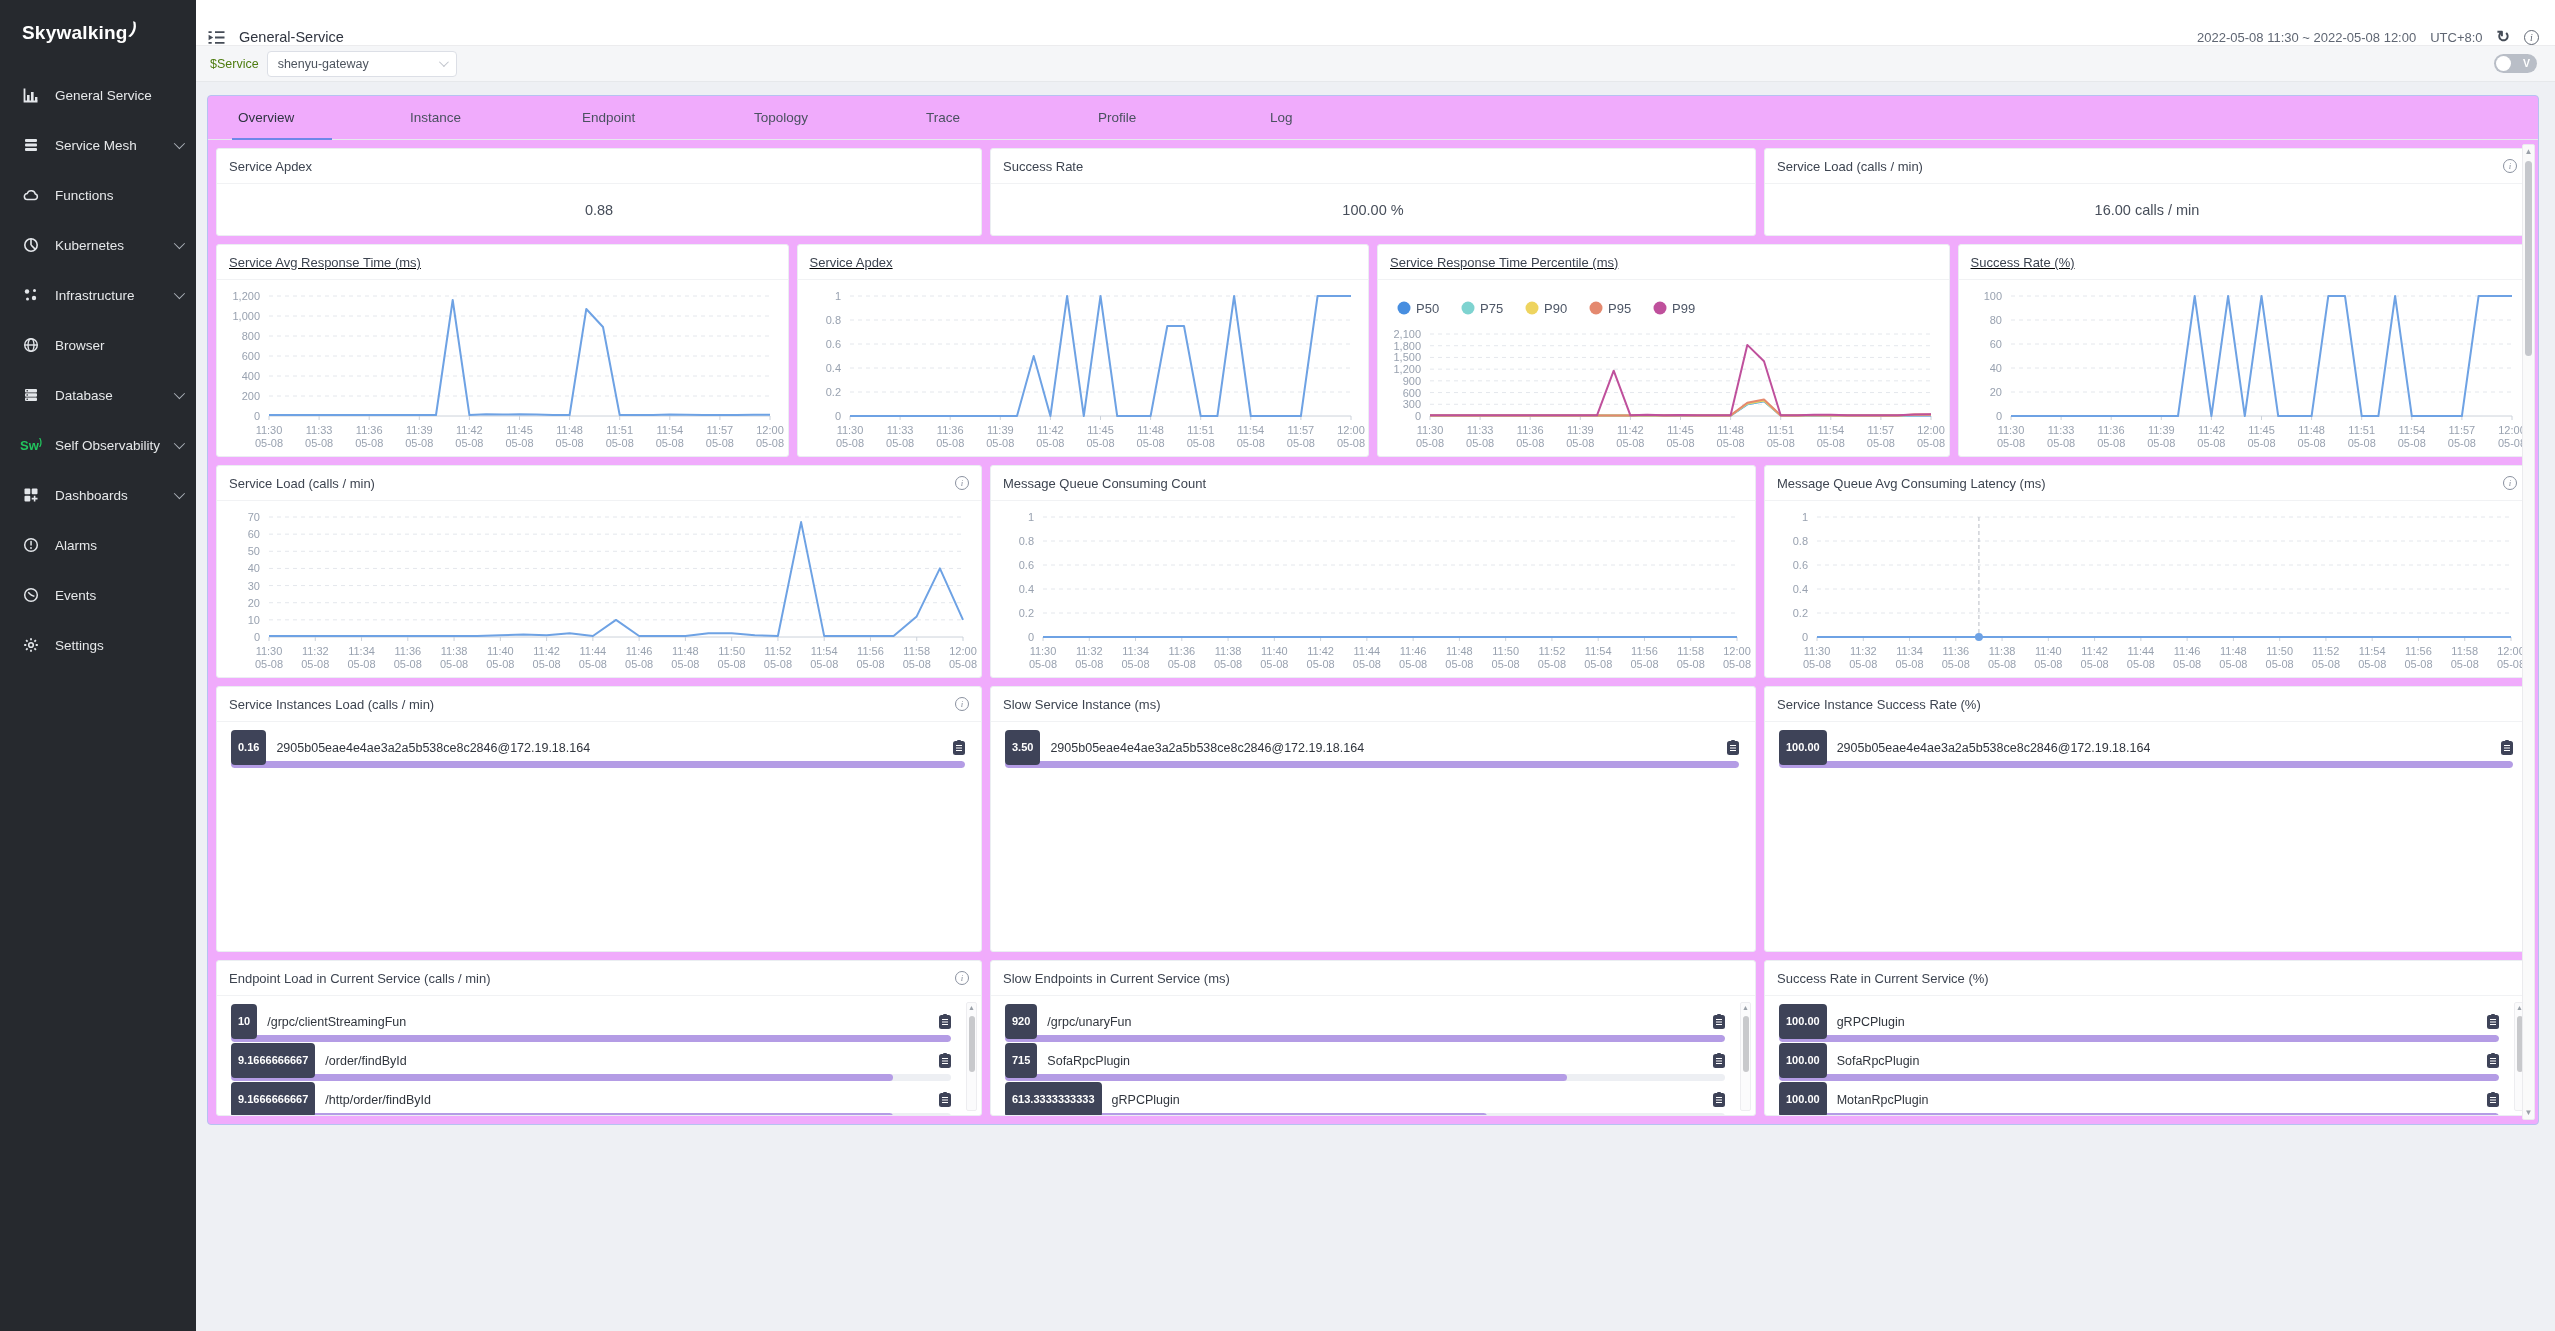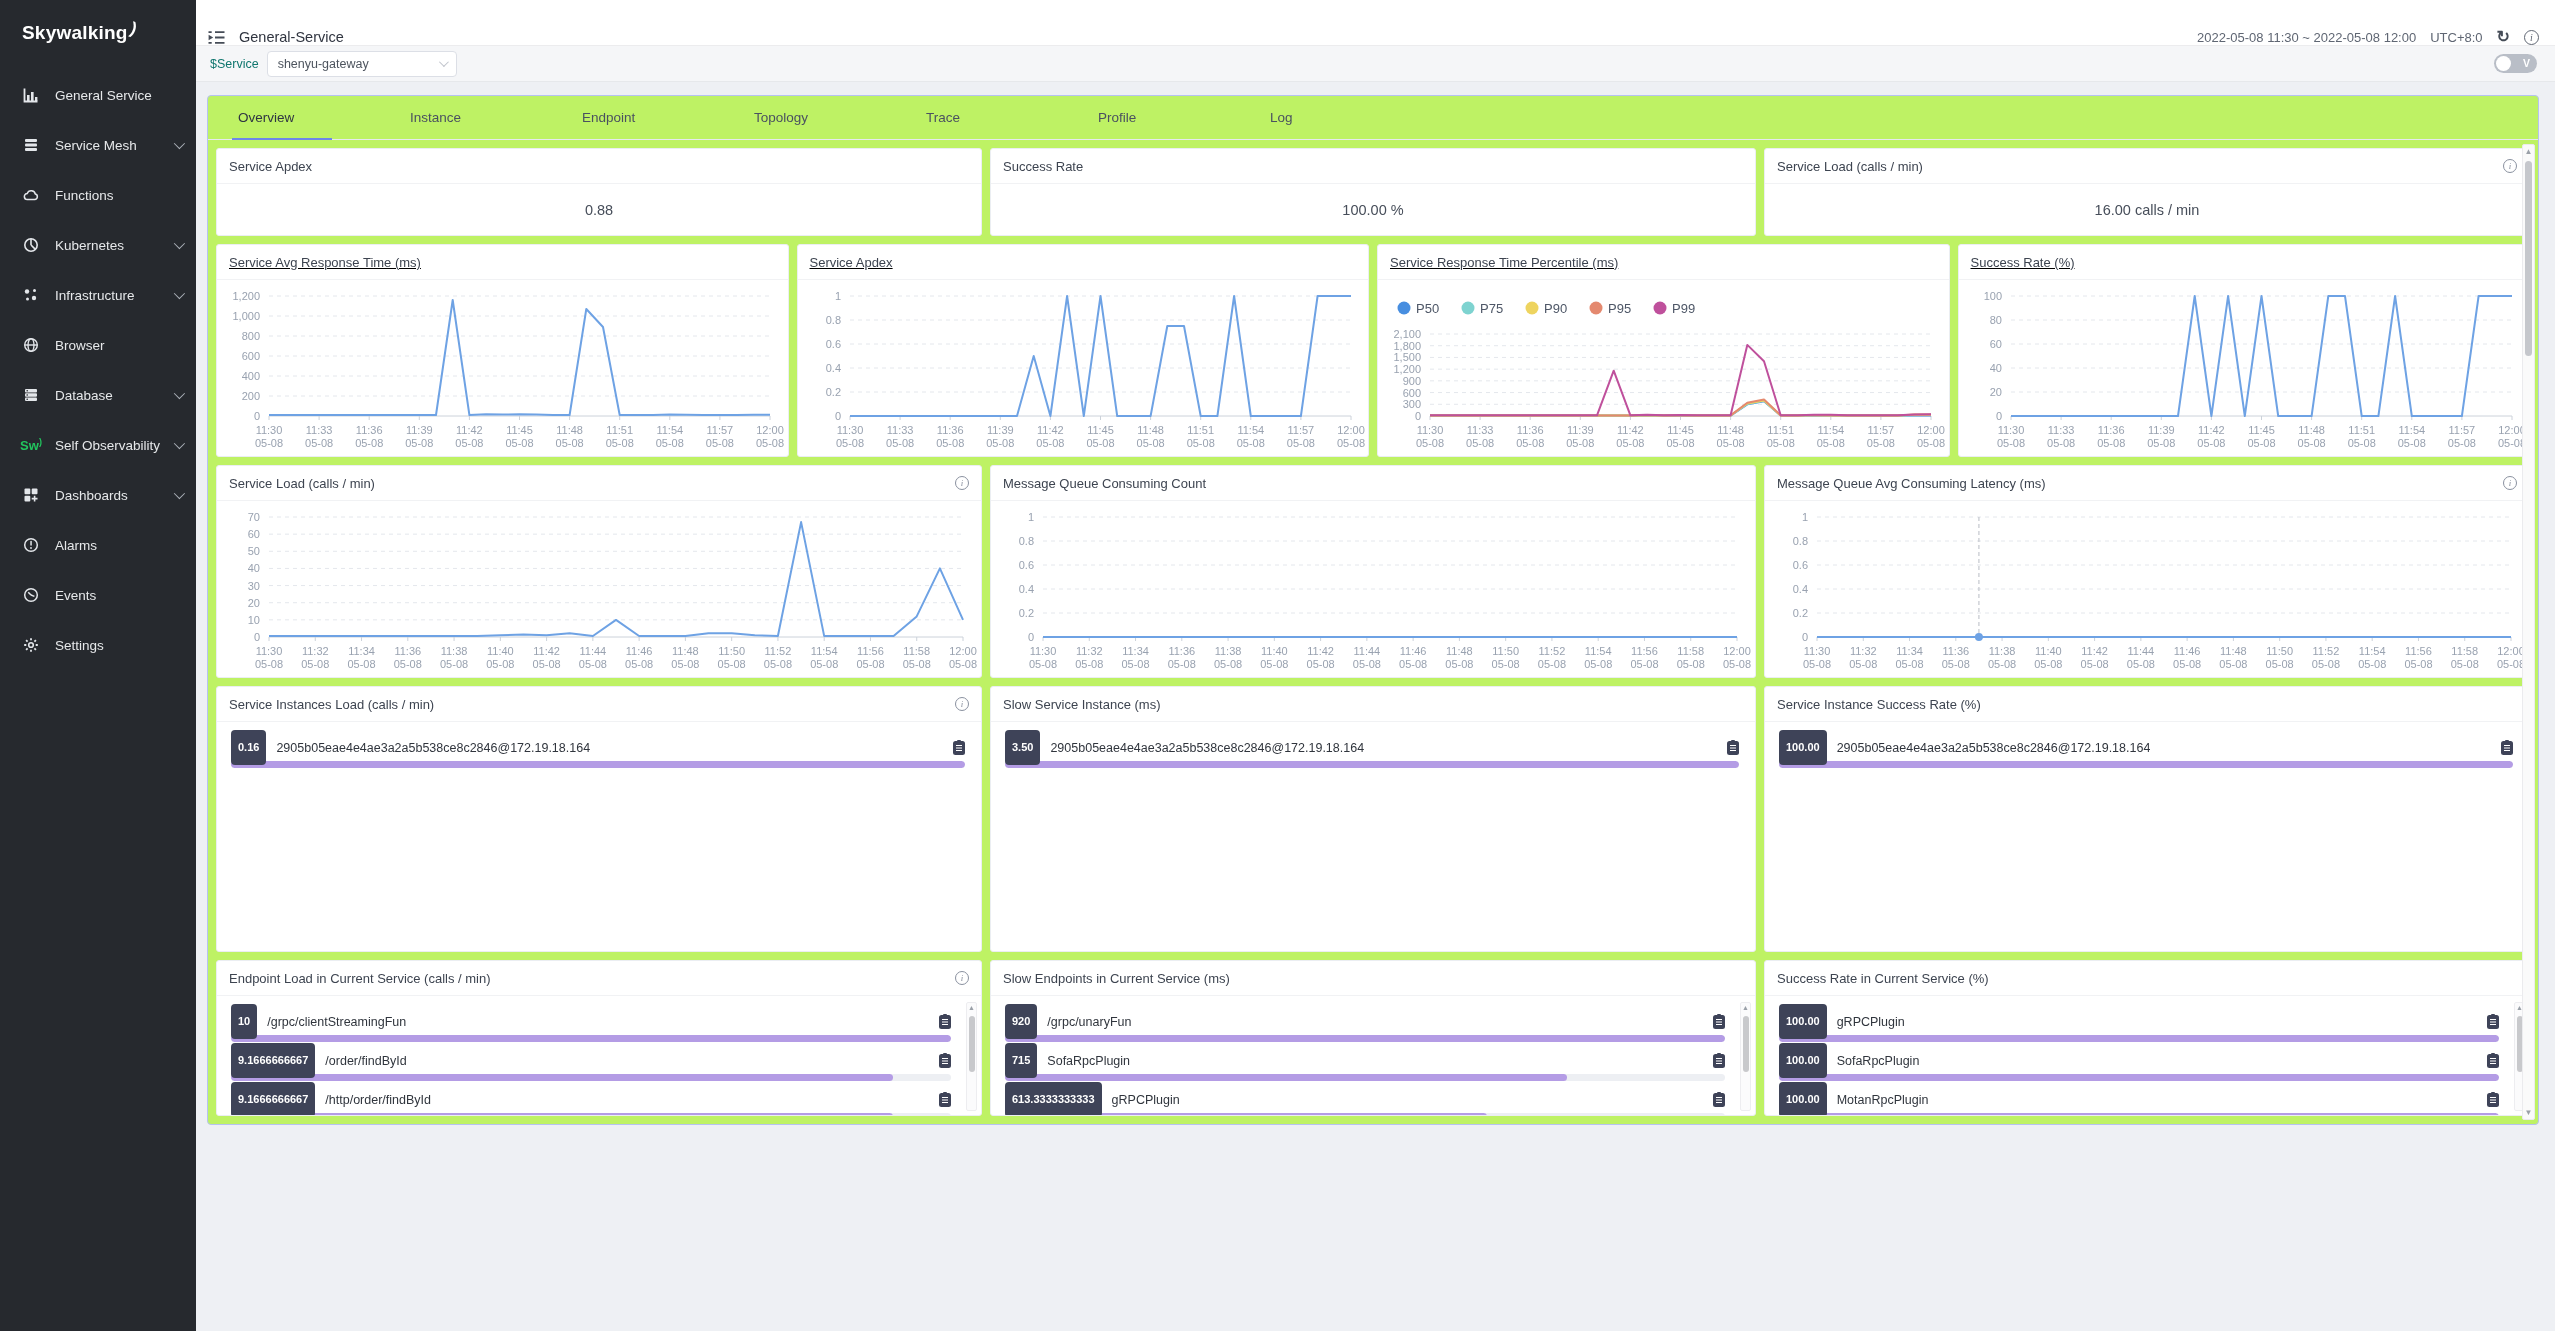--- a/index.html
+++ b/index.html
@@ -23,29 +23,29 @@
   
   .main { flex:1; display:flex; flex-direction:column; min-width:0; }
   .topbar { height:46px; background:#fff; border-bottom:1px solid #ececee; display:flex; align-items:flex-end; padding:0 16px 0 12px; flex:none; }
   .collapse-ic { margin-right:14px; display:inline-flex; cursor:pointer; }
   .page-title { font-size:14.5px; color:#303540; font-weight:500; }
   .top-right { margin-left:auto; display:flex; align-items:center; gap:14px; color:#5f6673; font-size:13px; }
   .refresh { font-size:16px; font-weight:bold; color:#454c57; cursor:pointer; line-height:1; }
   .info-circ { width:15px; height:15px; border:1.4px solid #5f6673; border-radius:50%; display:inline-flex; align-items:center; justify-content:center; font-size:10px; font-style:italic; font-family:"Liberation Serif", serif; color:#5f6673; cursor:pointer; }
 
   .toolbar { height:36px; background:#f5f6f8; border-bottom:1px solid #e6e8eb; display:flex; align-items:center; padding:0 18px 0 14px; flex:none; }
-  .svc-label { font-size:12.5px; color:#0f766e; margin-right:8px; }
+  .svc-label { font-size:12.5px; color:#4d7c0f; margin-right:8px; }
   .select { width:190px; height:26px; background:#fff; border:1px solid #dcdfe6; border-radius:4px; display:flex; align-items:center; padding:0 10px; font-size:12.5px; color:#4d545e; cursor:pointer; }
   .select .sel-chev { margin-left:auto; width:7px; height:7px; border-right:1.4px solid #c0c4cc; border-bottom:1.4px solid #c0c4cc; transform:rotate(45deg) translateY(-2px); }
   .toggle { margin-left:auto; width:43px; height:19px; border-radius:10px; background:#b9bec7; position:relative; cursor:pointer; }
   .toggle .knob { position:absolute; left:2px; top:2px; width:15px; height:15px; border-radius:50%; background:#fff; }
   .toggle .tg-label { position:absolute; right:7px; top:3px; font-size:10.5px; font-weight:bold; color:#fff; }
 
   .content { flex:1; padding:13px 16px 0 11px; min-height:0; }
-  .panel { background:#bef264; border:1px solid #b6c2f1; border-radius:4px; height:1030px; position:relative; overflow:hidden; }
+  .panel { background:#f0abfc; border:1px solid #b6c2f1; border-radius:4px; height:1030px; position:relative; overflow:hidden; }
   .tabs { height:44px; border-bottom:1px solid #e6e9ef; display:flex; list-style:none; padding-left:14px; }
   .tabs li { width:172px; display:flex; align-items:center; padding-left:16px; font-size:13.5px; color:#4a5160; cursor:pointer; position:relative; }
   .tabs li.active { color:#2f3542; }
   .tabs li.active::after { content:""; position:absolute; left:10px; bottom:-1px; width:100px; height:2px; background:#6e87e8; }
 
   .panel-body { padding:8px; height:calc(100% - 44px); display:flex; flex-direction:column; gap:8px; }
   .row { display:flex; gap:8px; min-height:0; }
   .r1 { height:88px; flex:none; } .r2 { height:213px; flex:none;text-decoration:underline; }
   .r3 { height:213px; flex:none; } .r4 { height:266px; flex:none; }
   .r5 { flex:1; }

